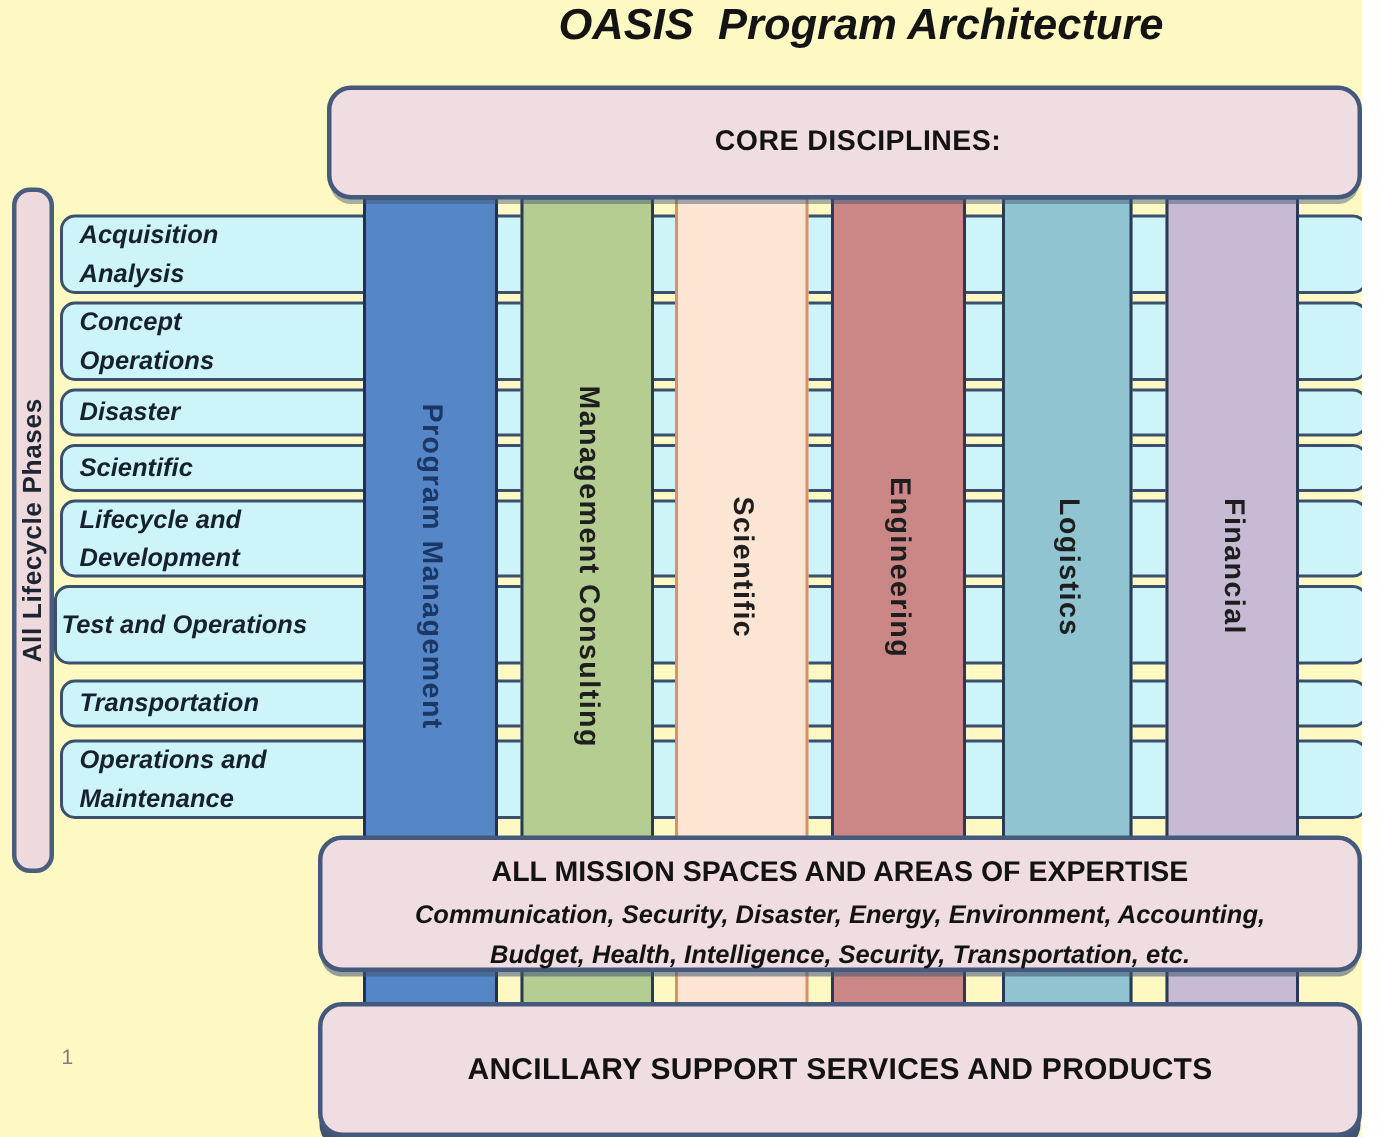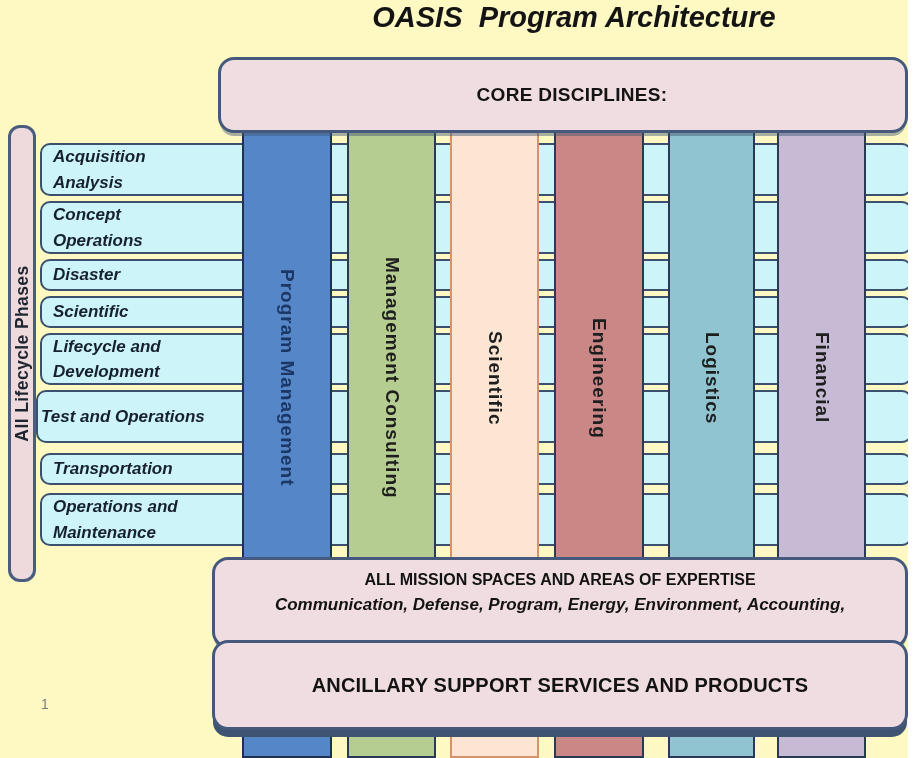--- a/index.html
+++ b/index.html
@@ -24,24 +24,24 @@
     font-size:19px;font-weight:bold;color:#131313;letter-spacing:.3px;
     box-shadow:0 5px 0 -2px rgba(62,84,113,.45);
     padding-left:18px;
   }
   .mission-box{
     left:212px;top:557px;width:696px;height:91px;
     text-align:center;color:#131313;
     padding-top:7px;line-height:1.58;
     box-shadow:0 5px 0 -2px rgba(62,84,113,.55);
   }
-  .mission-heading{font-size:16px;font-weight:bold;}
+  .mission-heading{font-size:19px;font-weight:bold;}
   .mission-line{font-size:17px;font-weight:bold;font-style:italic;}
   .ancillary-box{
-    left:212px;top:640px;width:696px;height:90px;
+    left:212px;top:668px;width:696px;height:90px;
     display:flex;align-items:center;justify-content:center;
     font-size:20px;font-weight:bold;color:#131313;letter-spacing:.2px;
     box-shadow:0 8px 0 -1px #3e5471;
     text-align:center;
   }
   
   .sidebar{
     position:absolute;left:8px;top:125px;width:28px;height:457px;
     background:#eed9dd;border:3px solid #4a5d7e;border-radius:12px;
     box-sizing:border-box;z-index:3;
@@ -147,21 +147,22 @@
   </div>
   <div class="col c5">
     <span class="col-label">Logistics</span>
   </div>
   <div class="col c6">
     <span class="col-label">Financial</span>
   </div>
 
   <div class="pinkbox mission-box">
     <div class="mission-heading">ALL MISSION SPACES AND AREAS OF EXPERTISE</div>
-    <div class="mission-line">Communication, Defense, Program, Energy, Environment, Accounting,</div>
+    <div class="mission-line">Communication, Security, Disaster, Energy, Environment, Accounting,</div>
+    <div class="mission-line">Budget, Health, Intelligence, Security, Transportation, etc.</div>
   </div>
 
   <div class="pinkbox ancillary-box">
     <span>ANCILLARY SUPPORT SERVICES AND PRODUCTS</span>
   </div>
 
   <div class="page-num">1</div>
 
 </div>
 

